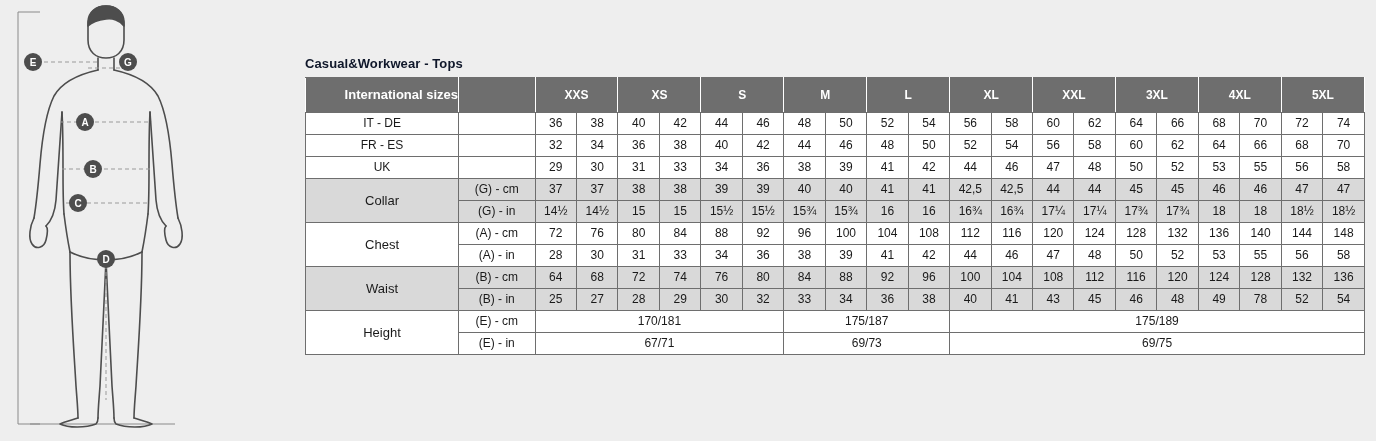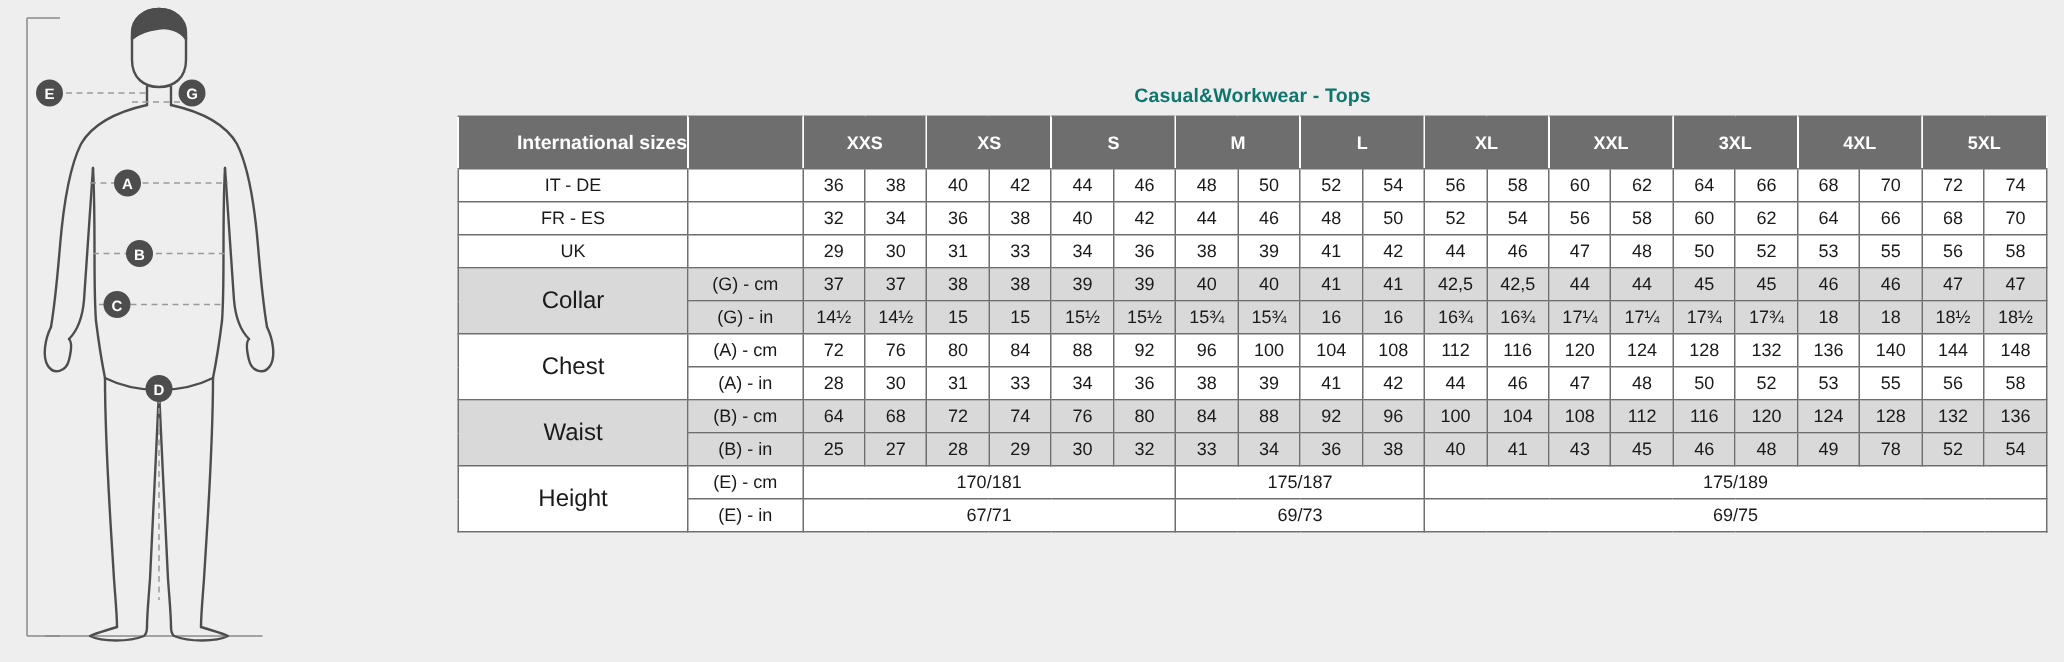--- a/index.html
+++ b/index.html
@@ -33,24 +33,23 @@
   }
 
   
   .table-area {
     position: absolute;
     left: 305px;
     top: 56px;
     width: 1060px;
   }
   .table-title {
-    text-align: center;
     font-size: 13px;
     font-weight: bold;
-    color: #0f766e;
+    color: #0f172a;
     margin-bottom: 6px;
     letter-spacing: 0.1px;
   }
   table.sizes {
     border-collapse: collapse;
     width: 1060px;
     table-layout: fixed;
     background: #ffffff;
   }
   table.sizes td, table.sizes th {
@@ -86,21 +85,21 @@
   tr.head th.blank {
     background: #6e6e6e;
   }
   
   td.rowlabel {
     text-align: left;
     padding-left: 8px;
     font-size: 13px;
   }
   td.rowlabel.big {
-    font-size: 16px;
+    font-size: 13px;
     margin-left: 17px;
   }
   td.unit {
     text-align: left;
     padding-left: 6px;
     font-size: 11.5px;
   }
   tr.shaded td {
     background: #d9d9d9;
   }

